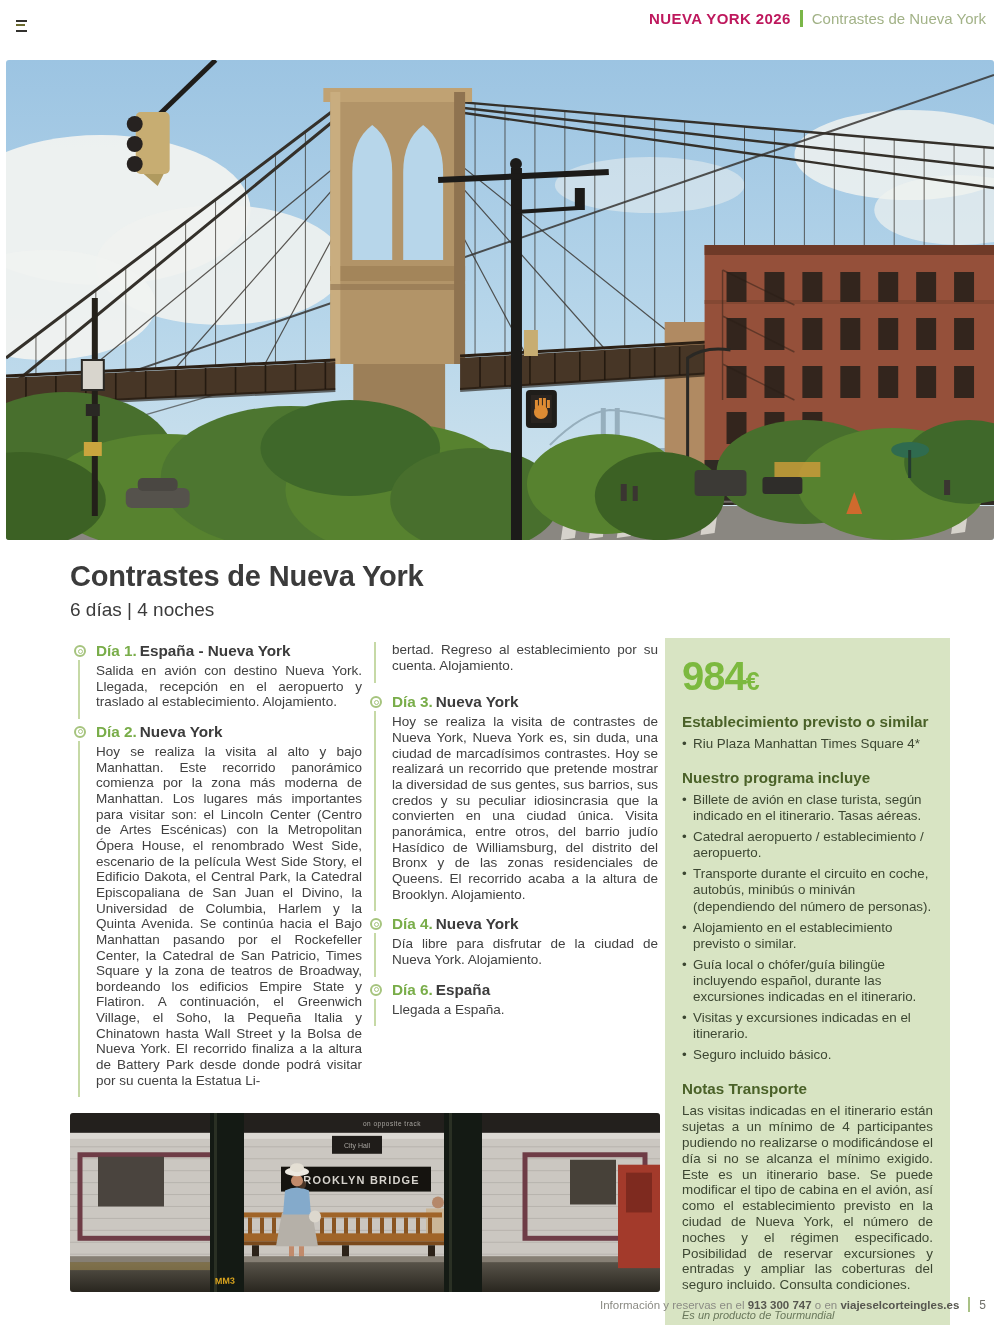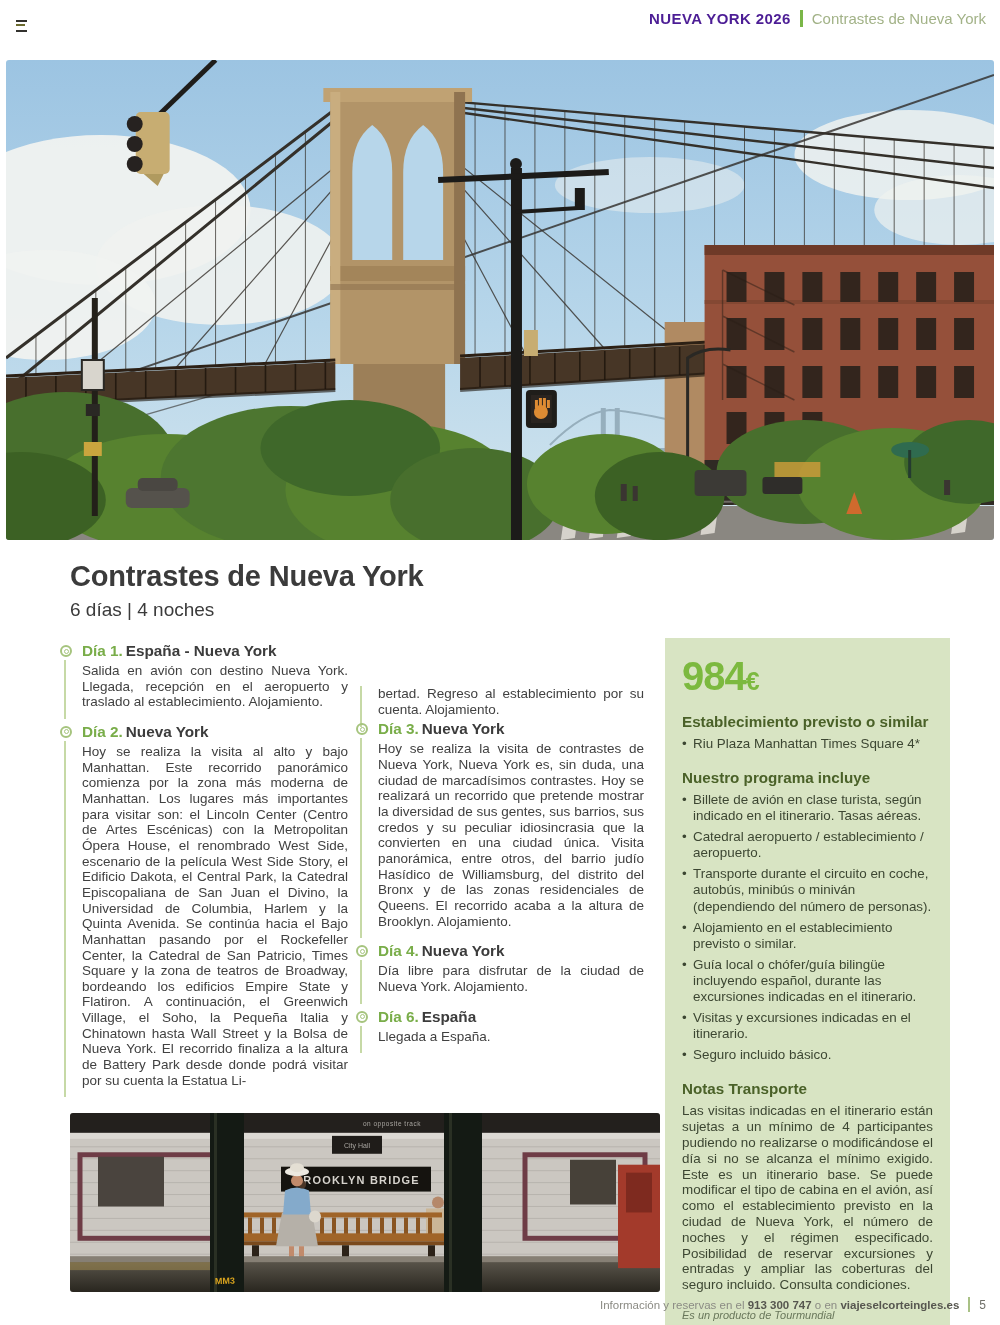--- a/index.html
+++ b/index.html
@@ -5,42 +5,42 @@
   html,body{margin:0;padding:0;}
   body{
     width:1000px;height:1325px;position:relative;background:#ffffff;
     font-family:"Liberation Sans","DejaVu Sans",sans-serif;color:#414141;overflow:hidden;
   }
   
   .page-header{position:absolute;top:10px;left:16px;right:14px;display:flex;justify-content:space-between;align-items:flex-start;}
   .menu-icon{width:11px;height:8px;margin-top:10px;border-top:2px solid #33322e;border-bottom:2px solid #33322e;position:relative;}
   .menu-icon::after{content:"";position:absolute;left:0;right:2px;top:2px;height:2px;background:#6b6a2e;}
   .header-right{display:flex;align-items:center;gap:9px;}
-  .header-collection{font-size:15px;font-weight:bold;letter-spacing:.4px;color:#4c1d95;}
+  .header-collection{font-size:15px;font-weight:bold;letter-spacing:.4px;color:#be185d;}
   .header-divider{width:3px;height:17px;background:#7ab648;}
   .header-title{font-size:15px;color:#a2b287;}
   
   .hero{position:absolute;top:60px;left:6px;right:6px;height:480px;border-radius:3px;overflow:hidden;}
   .subway{position:absolute;top:1113px;left:70px;width:590px;height:179px;border-radius:3px;overflow:hidden;}
   .hero svg,.subway svg{width:100%;height:100%;display:block;}
   
   .intro{position:absolute;top:560px;left:70px;}
   .intro h1{margin:0;font-size:29px;font-weight:bold;color:#3b3b3b;letter-spacing:-.2px;}
   .intro h2{margin:6px 0 0;font-size:19px;font-weight:normal;color:#3b3b3b;}
   
-  .columns{position:absolute;top:642px;left:60px;width:584px;display:flex;gap:8px;align-items:center;}
+  .columns{position:absolute;top:642px;left:74px;width:584px;display:flex;gap:8px;}
   .col{width:288px;box-sizing:border-box;}
   .day{position:relative;padding-left:22px;margin-bottom:13px;}
   .day::before{content:"";position:absolute;left:4px;top:18px;bottom:-9px;width:2px;background:#c6d9a6;}
   .marker{position:absolute;left:0;top:3px;width:8px;height:8px;border:2px solid #a6c47e;border-radius:50%;}
   .marker::after{content:"";position:absolute;inset:1.5px;border:1px solid #a6c47e;border-radius:50%;}
   .day-head{font-size:15.3px;font-weight:bold;color:#3c3c3c;margin:0 0 3px;}
   .day-label{color:#79ad49;margin-right:3px;}
   .day-body{margin:0;font-size:13.5px;line-height:1.16;color:#414141;text-align:justify;}
-  .continuation{position:relative;padding-left:22px;margin-bottom:3px;}
+  .continuation{position:relative;padding-left:22px;margin-bottom:20px;}
   .continuation::before{content:"";position:absolute;left:4px;top:0;bottom:-10px;width:2px;background:#c6d9a6;}
   .continuation p{margin:0;font-size:13.5px;line-height:1.16;color:#414141;text-align:justify;}
   
   .offer{position:absolute;top:638px;left:665px;width:285px;height:796px;background:#d8e4c3;box-sizing:border-box;padding:18px 17px;}
   .price{font-size:40px;font-weight:bold;color:#7cb93f;letter-spacing:-1px;line-height:1;}
   .price .cur{font-size:25px;}
   .offer h3{margin:17px 0 6px;font-size:15.2px;font-weight:bold;color:#4a6128;}
   .offer ul{margin:0;padding:0;list-style:none;}
   .offer li{position:relative;padding-left:11px;font-size:13.4px;line-height:1.2;color:#3c4632;margin-bottom:5px;}
   .offer li::before{content:"•";position:absolute;left:0;top:0;}

